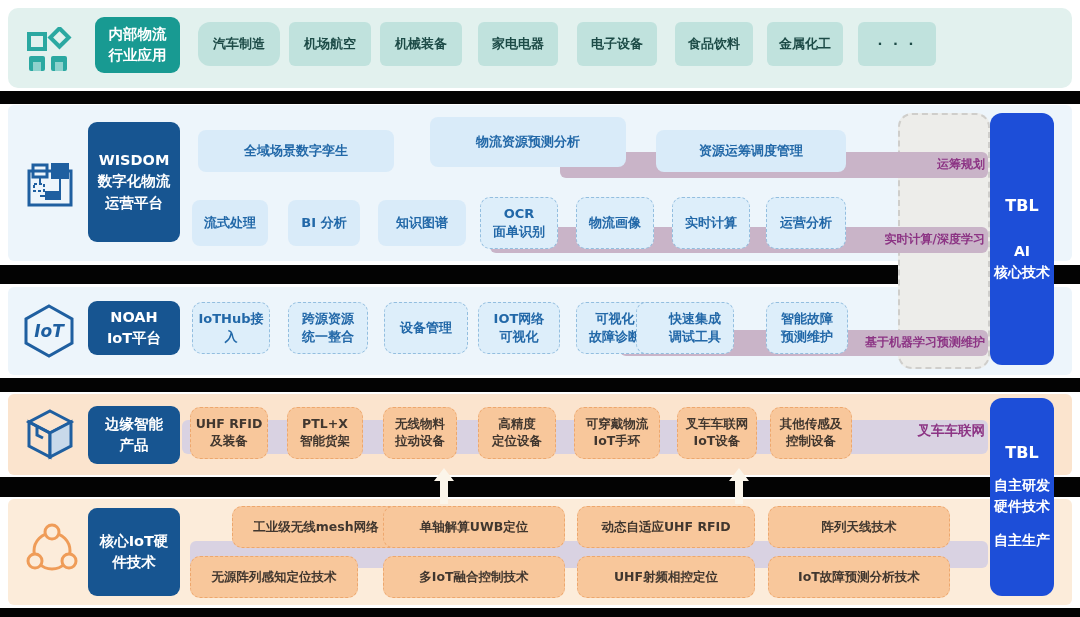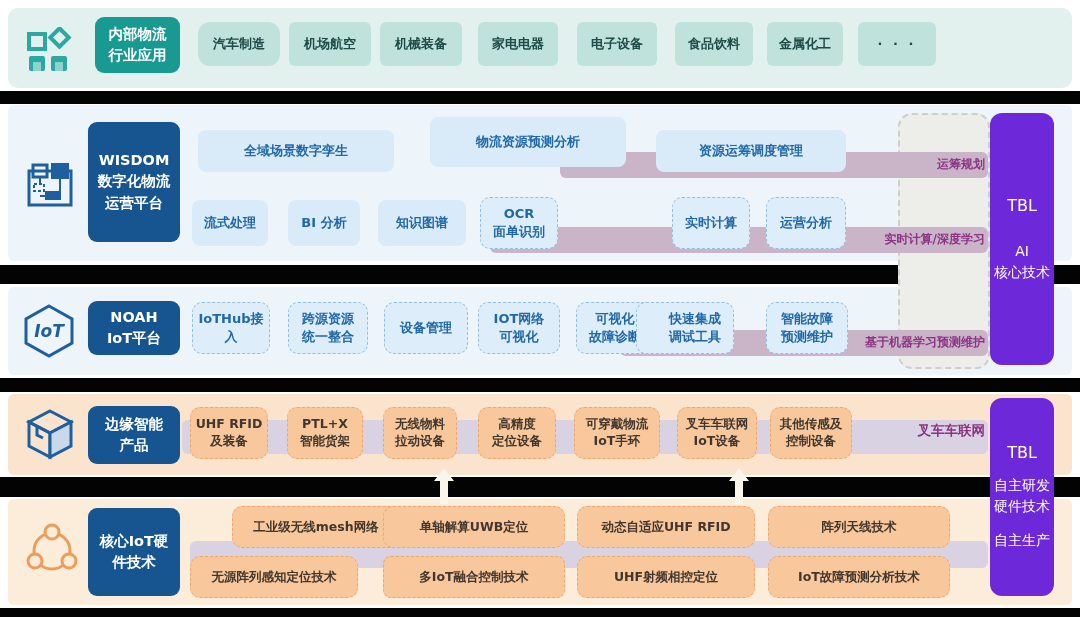--- a/index.html
+++ b/index.html
@@ -14,21 +14,21 @@
   .blue-dash{background:#ddeefa;border:1.5px dashed #93bedf;color:#2268a8;font-size:13px;border-radius:10px;}
   .orange-chip{background:#f8c79b;border:1.5px dashed #eda76d;color:#41372f;font-size:12.5px;border-radius:10px;}
   .title-box{position:absolute;display:flex;align-items:center;justify-content:center;text-align:center;
         white-space:pre-line;background:#175591;color:#ffffff;font-weight:700;font-size:14.5px;
         border-radius:9px;z-index:4;line-height:1.45;}
   .teal-title{background:#189a92;}
   .ribbon{position:absolute;background:#c9b4c8;border-radius:6px;z-index:3;}
   .lav{position:absolute;background:#d9d2e2;border-radius:6px;z-index:3;}
   .ribbon-label{position:absolute;color:#8c3484;font-weight:700;font-size:12px;z-index:5;text-align:right;}
   .grey-dash{position:absolute;background:#ededea;border:2px dashed #cfcecb;border-radius:14px;z-index:2;}
-  .tbl{position:absolute;background:#6d28d9;border-radius:12px;color:#ffffff;font-weight:400;
+  .tbl{position:absolute;background:#1d4ed8;border-radius:12px;color:#ffffff;font-weight:700;
        display:flex;flex-direction:column;align-items:center;justify-content:center;text-align:center;
        white-space:pre-line;z-index:6;}
   .tbl .big{font-size:16px;}
   .tbl .sub{font-size:14px;line-height:1.5;}
   .icon{position:absolute;z-index:4;}
   .arrow{position:absolute;z-index:7;}
 </style>
 </head>
 <body>
 
@@ -93,20 +93,21 @@
   <div class="chip blue-solid" style="left:656px;top:130px;width:190px;height:42px;">资源运筹调度管理</div>
 
   <div class="ribbon" style="left:490px;top:227px;width:498px;height:26px;"></div>
   <div class="ribbon-label" style="right:95px;top:231px;width:200px;">实时计算/深度学习</div>
 
   <div class="chip blue-solid" style="left:192px;top:200px;width:76px;height:46px;">流式处理</div>
   <div class="chip blue-solid" style="left:288px;top:200px;width:72px;height:46px;">BI 分析</div>
   <div class="chip blue-solid" style="left:378px;top:200px;width:88px;height:46px;">知识图谱</div>
   <div class="chip blue-dash" style="left:480px;top:197px;width:76px;height:50px;">OCR
 面单识别</div>
+  <div class="chip blue-dash" style="left:576px;top:197px;width:76px;height:50px;">物流画像</div>
   <div class="chip blue-dash" style="left:672px;top:197px;width:76px;height:50px;">实时计算</div>
   <div class="chip blue-dash" style="left:766px;top:197px;width:78px;height:50px;">运营分析</div>
 
   <div class="tbl" style="left:990px;top:113px;width:64px;height:252px;gap:26px;">
     <span class="big">TBL</span>
     <span class="sub">AI
 核心技术</span>
   </div>
 
   <div class="icon" style="left:20px;top:302px;">
@@ -193,17 +194,17 @@
   <div class="title-box" style="left:88px;top:508px;width:92px;height:88px;">核心IoT硬
 件技术</div>
 
   <div class="lav" style="left:190px;top:541px;width:798px;height:27px;"></div>
 
   <div class="chip orange-chip" style="left:190px;top:506px;width:166px;height:40px;margin-left:42px;">工业级无线mesh网络</div>
   <div class="chip orange-chip" style="left:383px;top:506px;width:180px;height:40px;">单轴解算UWB定位</div>
   <div class="chip orange-chip" style="left:577px;top:506px;width:176px;height:40px;">动态自适应UHF RFID</div>
   <div class="chip orange-chip" style="left:768px;top:506px;width:180px;height:40px;">阵列天线技术</div>
   <div class="chip orange-chip" style="left:190px;top:556px;width:166px;height:40px;">无源阵列感知定位技术</div>
-  <div class="chip orange-chip" style="left:383px;top:556px;width:180px;height:40px;border-radius:8px;">多IoT融合控制技术</div>
+  <div class="chip orange-chip" style="left:383px;top:556px;width:180px;height:40px;">多IoT融合控制技术</div>
   <div class="chip orange-chip" style="left:577px;top:556px;width:176px;height:40px;">UHF射频相控定位</div>
   <div class="chip orange-chip" style="left:768px;top:556px;width:180px;height:40px;">IoT故障预测分析技术</div>
 
 </div>
 
 </body></html>

